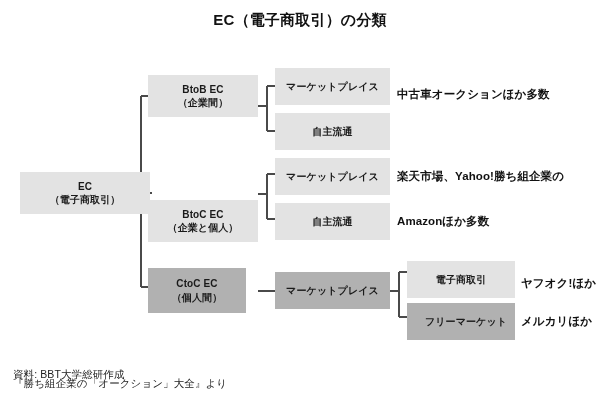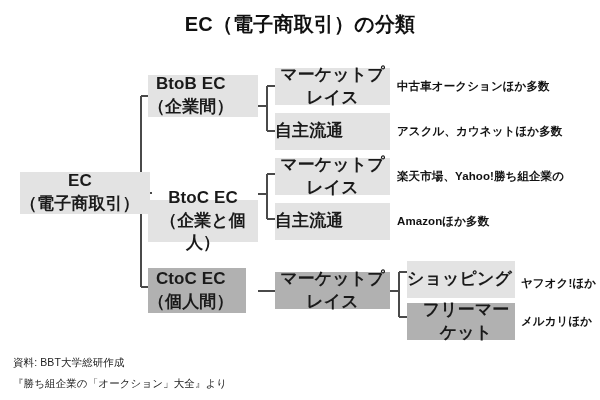--- a/index.html
+++ b/index.html
@@ -15,40 +15,41 @@
     overflow: hidden;
     position: relative;
   }
 
   .title {
     position: absolute;
     left: 0;
     top: 11px;
     width: 600px;
     text-align: center;
-    font-size: 20px;
+    font-size: 15px;
     font-weight: bold;
     letter-spacing: 0.2px;
     color: #111111;
   }
 
   .canvas {
     position: absolute;
     left: 0;
     top: 0;
     width: 600px;
     height: 400px;
   }
 
   .node {
     position: absolute;
     display: flex;
     align-items: center;
+    justify-content: center;
     text-align: center;
-    font-size: 17px;
+    font-size: 10px;
     font-weight: bold;
     line-height: 1.35;
     color: #1a1a1a;
     box-sizing: border-box;
     letter-spacing: 0.1px;
   }
   .node.light { background: #e3e3e3; }
   .node.dark  { background: #b1b1b1; }
 
   .node .two-line {
@@ -75,21 +76,21 @@
   }
 
   .footer {
     position: absolute;
     left: 13px;
     font-size: 10.5px;
     color: #222222;
     letter-spacing: 0.1px;
     white-space: nowrap;
   }
-  .footer.line1 { top: 356px; }
+  .footer.line1 { top: 368px; }
   .footer.line2 { top: 377px; }
 </style>
 </head>
 <body>
 
 <div class="title">EC（電子商取引）の分類</div>
 
 <div class="canvas">
 
   <div class="connector" style="left:130px; top:90px; width:22px; height:210px;">
@@ -156,34 +157,31 @@
 
   <div class="node light" style="left:275px; top:203px; width:115px; height:37px;">
     <span>自主流通</span>
   </div>
 
   <div class="node dark" style="left:275px; top:272px; width:115px; height:37px;">
     <span>マーケットプレイス</span>
   </div>
 
   <div class="node light" style="left:407px; top:261px; width:108px; height:37px;">
-    <span>ショッピング</span>
+    <span>電子商取引</span>
   </div>
 
   <div class="node dark" style="left:407px; top:303px; width:108px; height:37px;padding-left:10px;">
     <span>フリーマーケット</span>
   </div>
 
-  <div class="leaf-label" style="left:397px; top:68px; height:37px;">
+  <div class="leaf-label" style="left:397px; top:76px; height:37px;">
     <span>中古車オークションほか多数</span>
   </div>
 
-  <div class="leaf-label" style="left:397px; top:113px; height:37px;">
-    <span>アスクル、カウネットほか多数</span>
-  </div>
 
   <div class="leaf-label" style="left:397px; top:158px; height:37px;">
     <span>楽天市場、Yahoo!勝ち組企業の</span>
   </div>
 
   <div class="leaf-label" style="left:397px; top:203px; height:37px;">
     <span>Amazonほか多数</span>
   </div>
 
   <div class="leaf-label" style="left:521px; top:265px; height:37px;">

